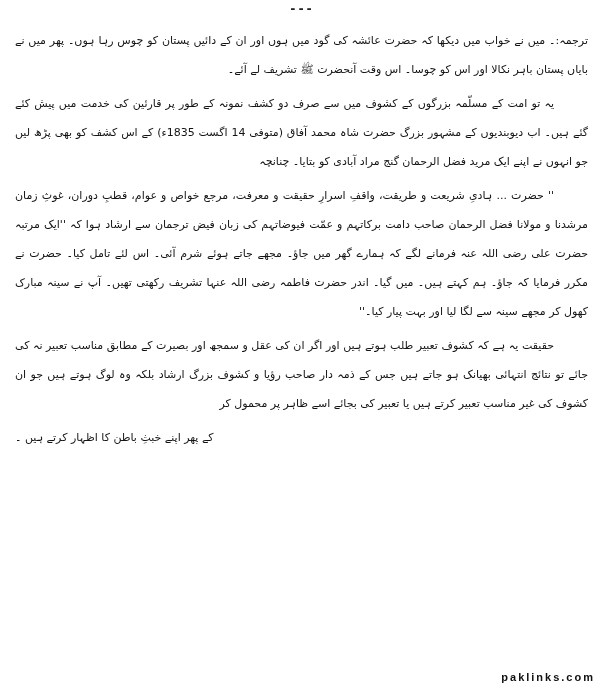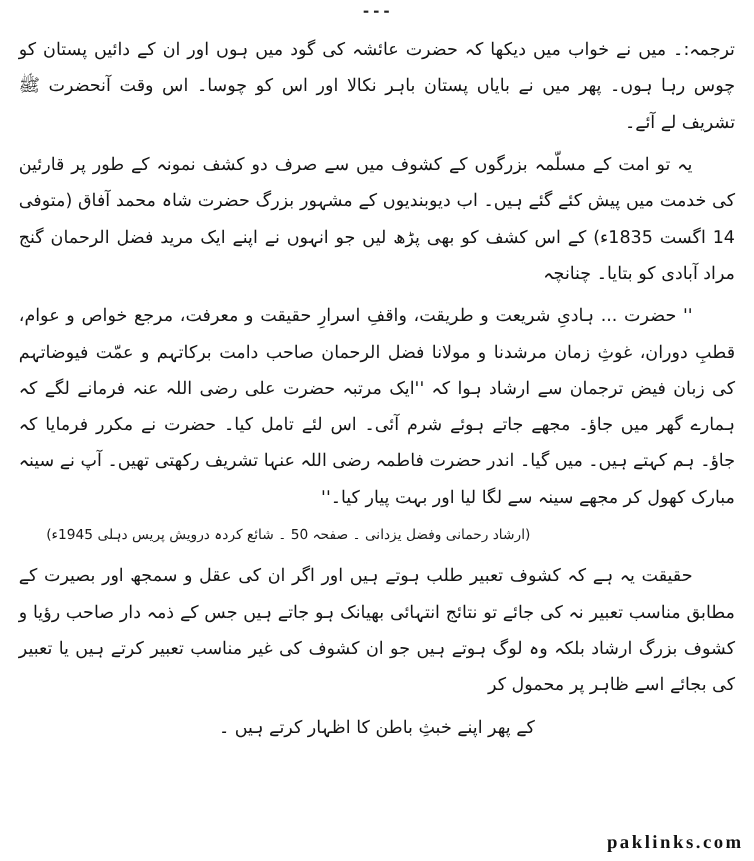--- a/index.html
+++ b/index.html
@@ -26,70 +26,69 @@
     padding-top: 2px;
     height: 16px;
     line-height: 14px;
   }
   .text-block {
     direction: rtl;
     padding: 8px 15px 0 15px;
   }
   .para {
     margin: 0 0 5px 0;
-    font-size: 14px;
+    font-size: 11px;
     line-height: 29px;
     text-align: justify;
     text-indent: 34px;
     color: #141414;
   }
   .para.noindent {
     text-indent: 0;
   }
   .para.centered {
-    text-align: center;
+    text-align: left;
     text-indent: 0;
     margin-bottom: 0;
   }
   .citation {
     direction: rtl;
     text-align: left;
     font-size: 11px;
     line-height: 20px;
     margin: 2px 0 9px 0;
     padding-left: 22px;
     color: #1a1a1a;
   }
   .watermark {
     position: absolute;
     right: 8px;
     bottom: 6px;
-    font-family: Liberation Serif, serif;
-    font-size: 15px;
+    font-family: Liberation Sans, sans-serif;
+    font-size: 11px;
     font-weight: bold;
     letter-spacing: 2px;
     color: #111111;
   }
 </style>
 </head>
 <body>
 
 <div class="page">
 
   <div class="top-mark">---</div>
 
   <div class="text-block">
 
     <p class="para noindent">ترجمہ:۔ میں نے خواب میں دیکھا کہ حضرت عائشہ کی گود میں ہوں اور ان کے دائیں پستان کو چوس رہا ہوں۔ پھر میں نے بایاں پستان باہر نکالا اور اس کو چوسا۔ اس وقت آنحضرت ﷺ تشریف لے آئے۔</p>
 
     <p class="para">یہ تو امت کے مسلّمہ بزرگوں کے کشوف میں سے صرف دو کشف نمونہ کے طور پر قارئین کی خدمت میں پیش کئے گئے ہیں۔ اب دیوبندیوں کے مشہور بزرگ حضرت شاہ محمد آفاق (متوفی 14 اگست 1835ء) کے اس کشف کو بھی پڑھ لیں جو انہوں نے اپنے ایک مرید فضل الرحمان گنج مراد آبادی کو بتایا۔ چنانچہ</p>
 
     <p class="para">'' حضرت ... ہادیِ شریعت و طریقت، واقفِ اسرارِ حقیقت و معرفت، مرجع خواص و عوام، قطبِ دوران، غوثِ زمان مرشدنا و مولانا فضل الرحمان صاحب دامت برکاتہم و عمّت فیوضاتہم کی زبان فیض ترجمان سے ارشاد ہوا کہ ''ایک مرتبہ حضرت علی رضی اللہ عنہ فرمانے لگے کہ ہمارے گھر میں جاؤ۔ مجھے جاتے ہوئے شرم آئی۔ اس لئے تامل کیا۔ حضرت نے مکرر فرمایا کہ جاؤ۔ ہم کہتے ہیں۔ میں گیا۔ اندر حضرت فاطمہ رضی اللہ عنہا تشریف رکھتی تھیں۔ آپ نے سینہ مبارک کھول کر مجھے سینہ سے لگا لیا اور بہت پیار کیا۔''</p>
 
-    <p class="citation">(ارشاد رحمانی وفضل یزدانی ۔ صفحہ 50 ۔ شائع کردہ درویش پریس دہلی 1945ء)</p>
 
 
     <p class="para">حقیقت یہ ہے کہ کشوف تعبیر طلب ہوتے ہیں اور اگر ان کی عقل و سمجھ اور بصیرت کے مطابق مناسب تعبیر نہ کی جائے تو نتائج انتہائی بھیانک ہو جاتے ہیں جس کے ذمہ دار صاحب رؤیا و کشوف بزرگ ارشاد بلکہ وہ لوگ ہوتے ہیں جو ان کشوف کی غیر مناسب تعبیر کرتے ہیں یا تعبیر کی بجائے اسے ظاہر پر محمول کر</p>
 
     <p class="para centered">کے پھر اپنے خبثِ باطن کا اظہار کرتے ہیں ۔</p>
 
   </div>
 
   <div class="watermark">paklinks.com</div>
 

